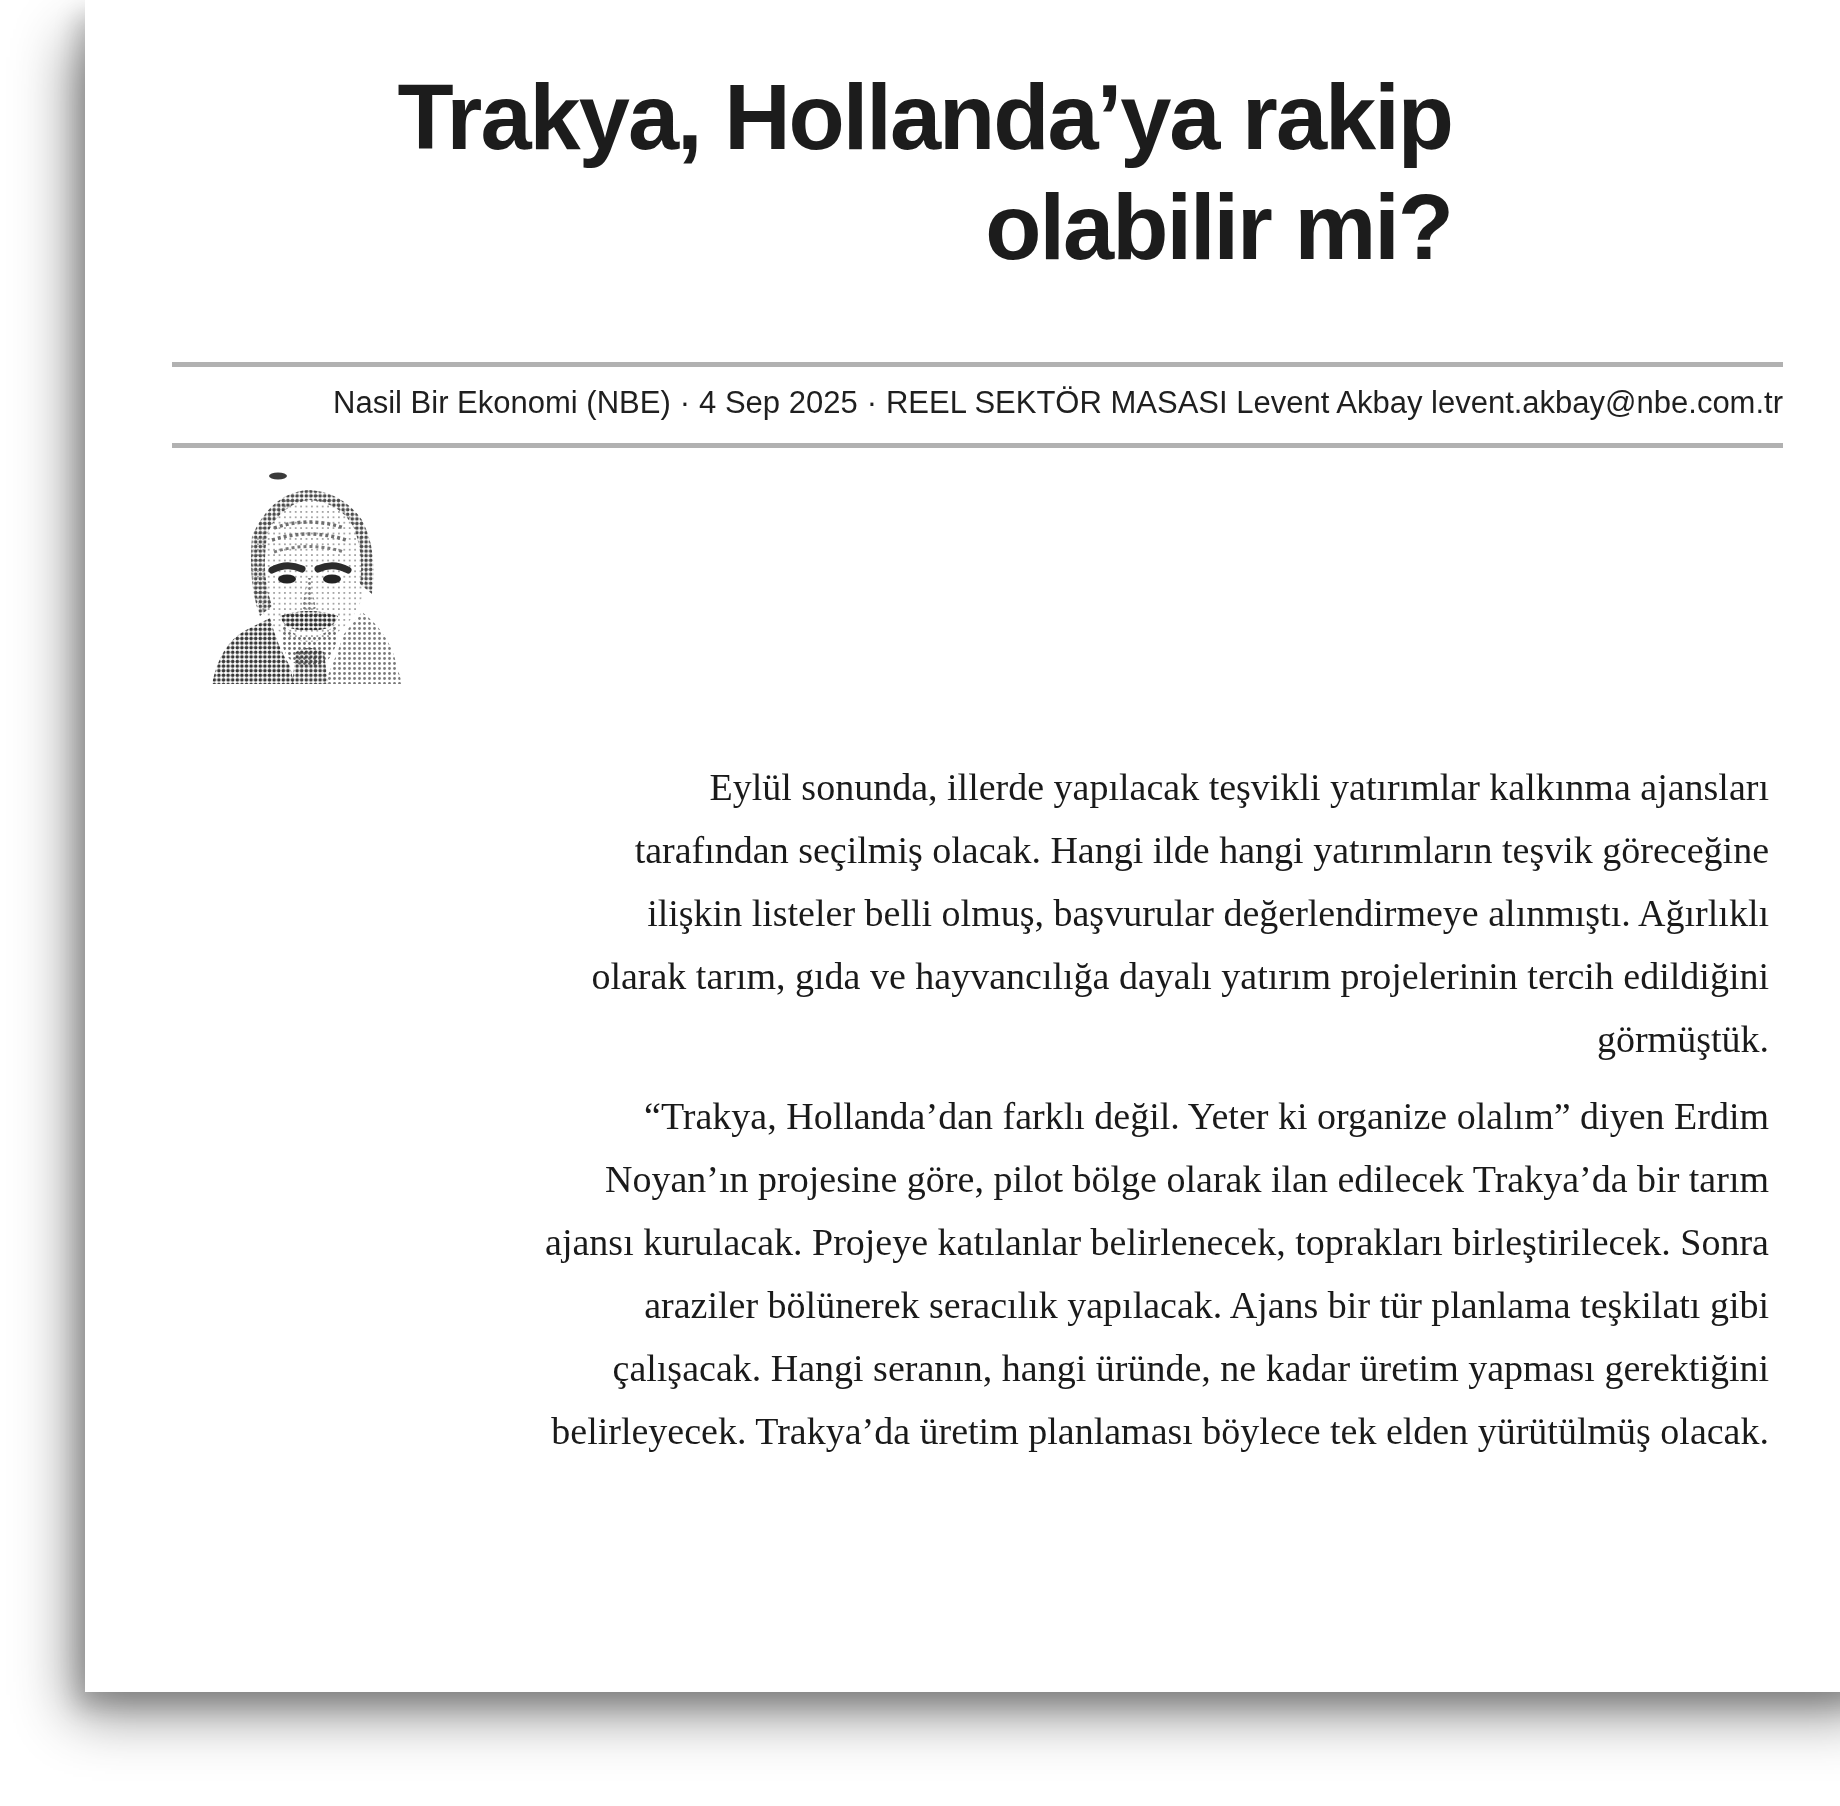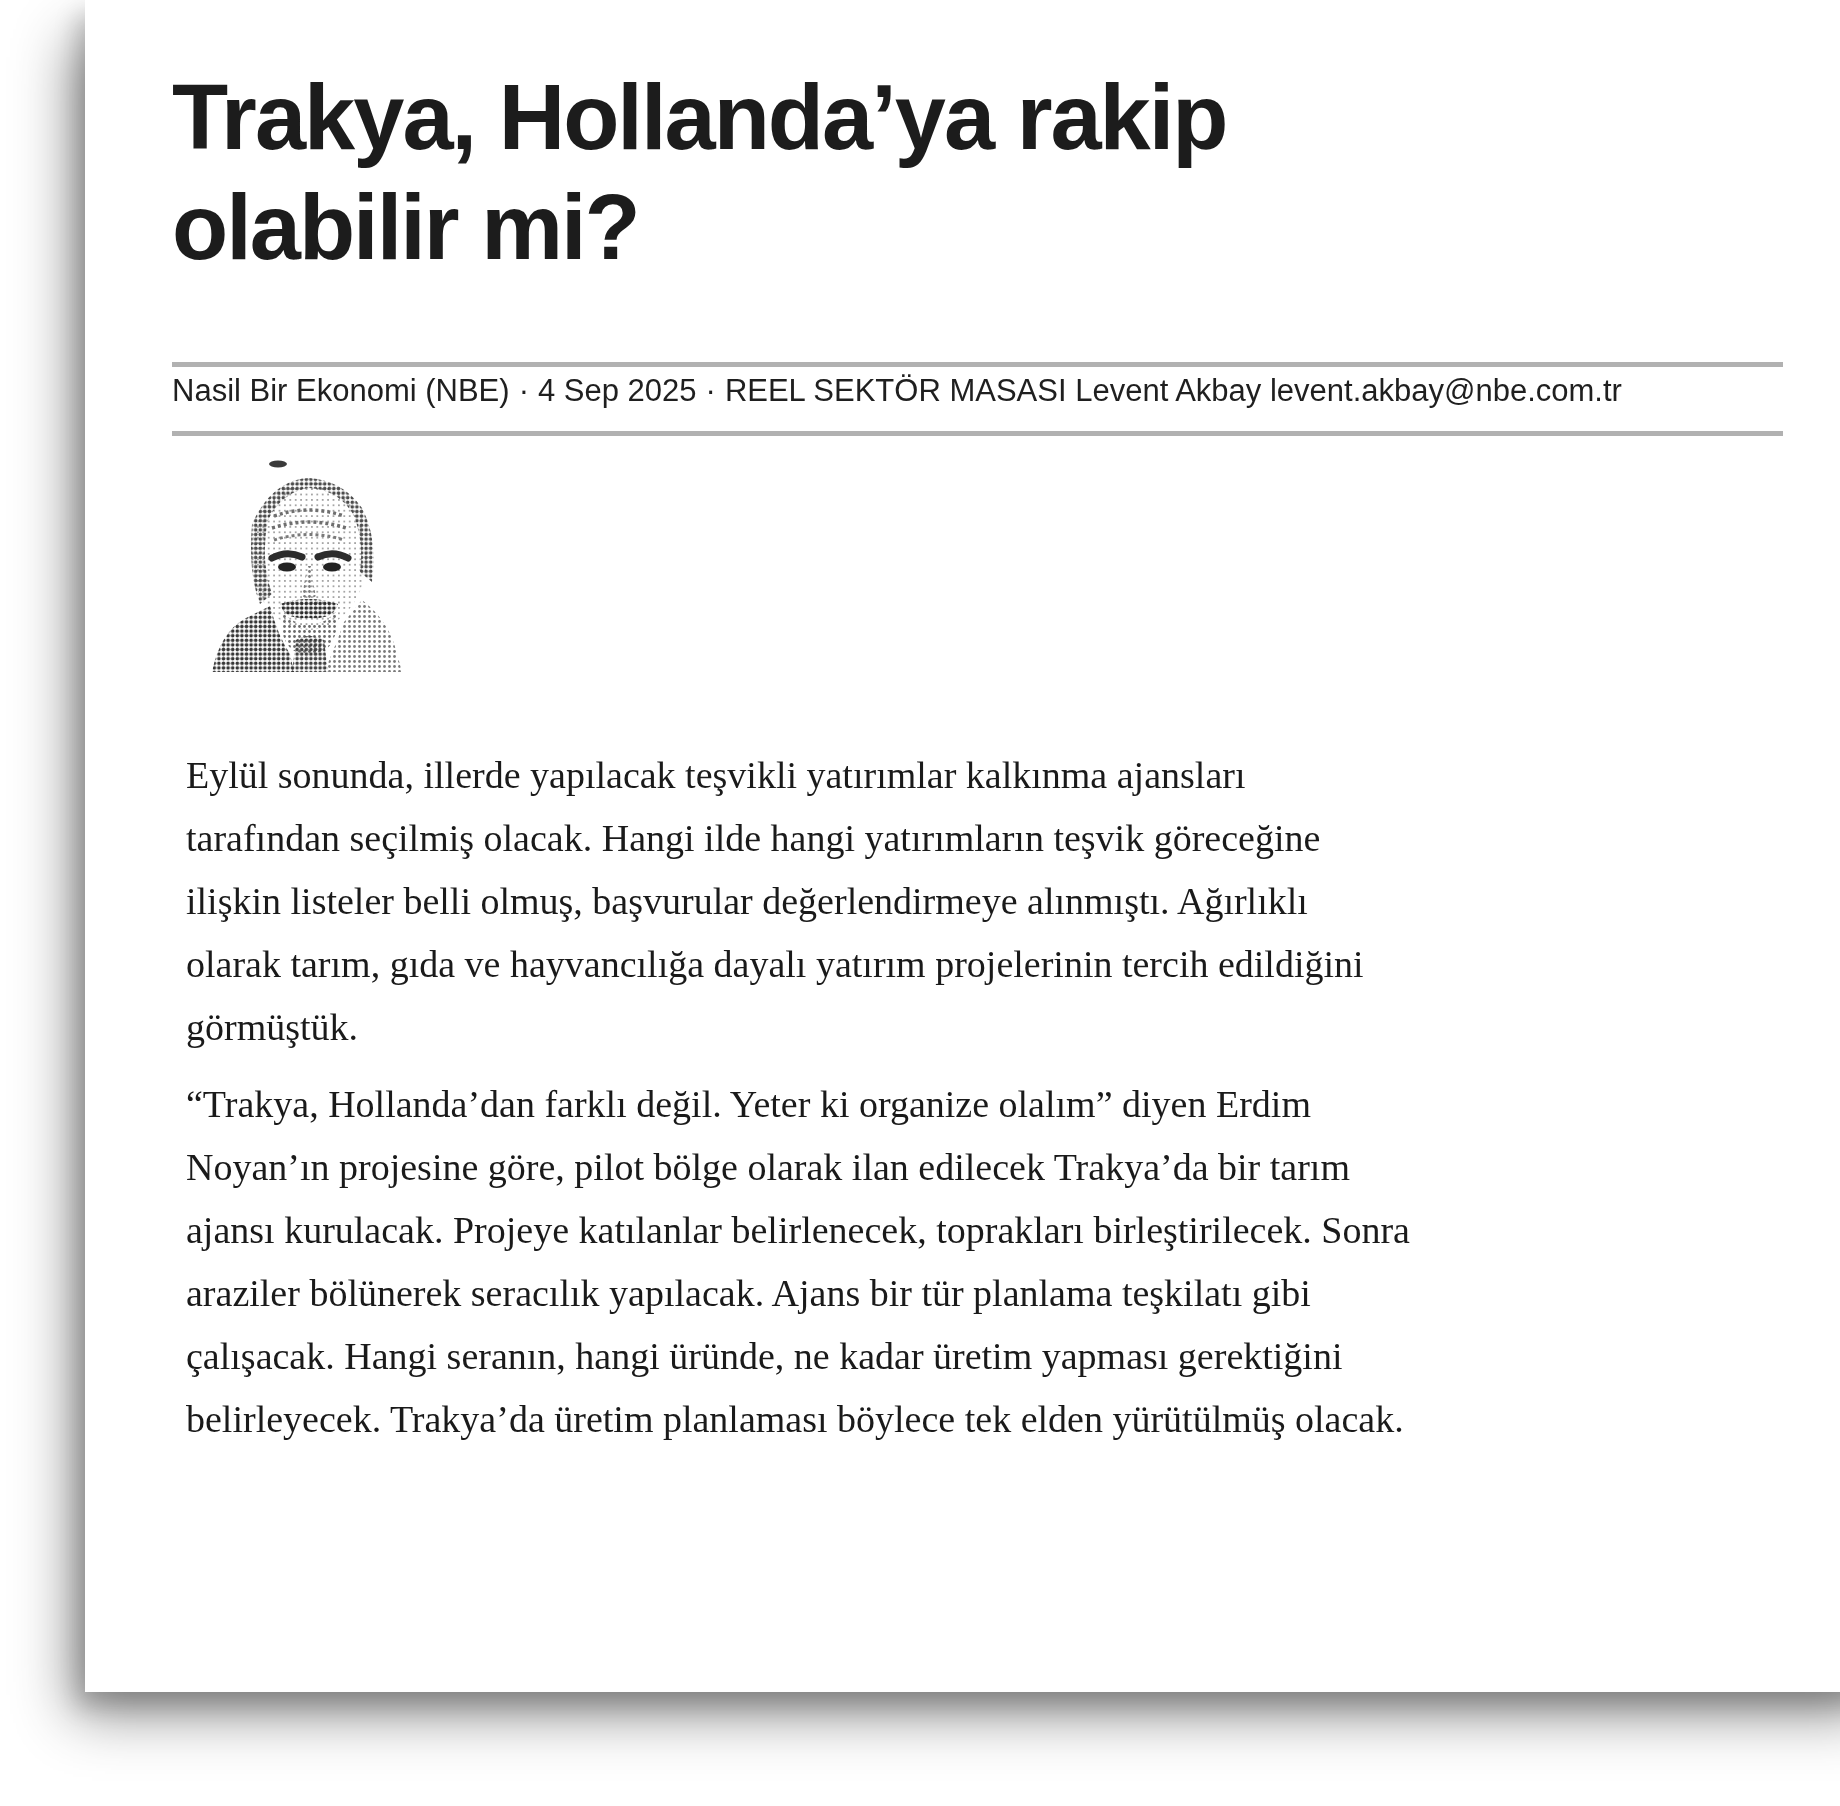--- a/index.html
+++ b/index.html
@@ -25,40 +25,41 @@
     height: 1692px;
     background: #ffffff;
     box-shadow: -20px 30px 55px -8px rgba(0,0,0,0.45),
                 -8px 14px 22px rgba(0,0,0,0.18);
   }
   .content {
     position: absolute;
     left: 87px;
     top: 0;
     width: 1611px;
+    text-align: right;
   }
   h1.article-title {
     margin: 62px 0 0 0;
     max-width: 1280px;
     font-family: "Liberation Sans", sans-serif;
     font-weight: bold;
     font-size: 92px;
     line-height: 110px;
     letter-spacing: -2px;
     color: #1c1c1c;
   }
   .rule {
     margin-top: 0;
     width: 1611px;
     height: 5px;
     background: #b1b1b1;
   }
   .rule.first { margin-top: 80px; }
   .byline {
-    padding: 4px 0 20px 0;
+    padding: 16px 0 20px 0;
     font-size: 31px;
     line-height: 40px;
     color: #1f1f1f;
     white-space: nowrap;
   }
   .byline .dot {
     display: inline-block;
     margin: 0 9px;
     color: #1f1f1f;
   }

